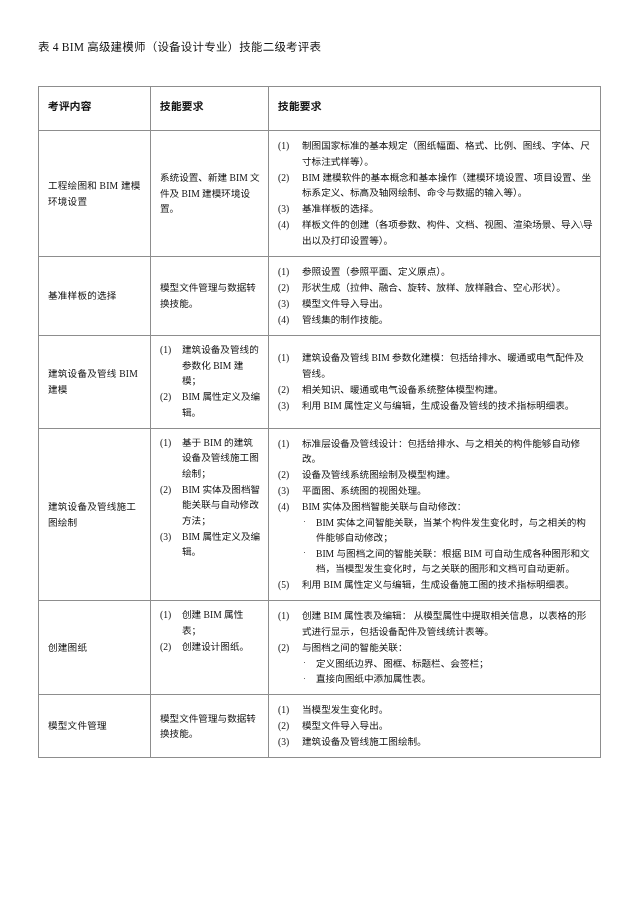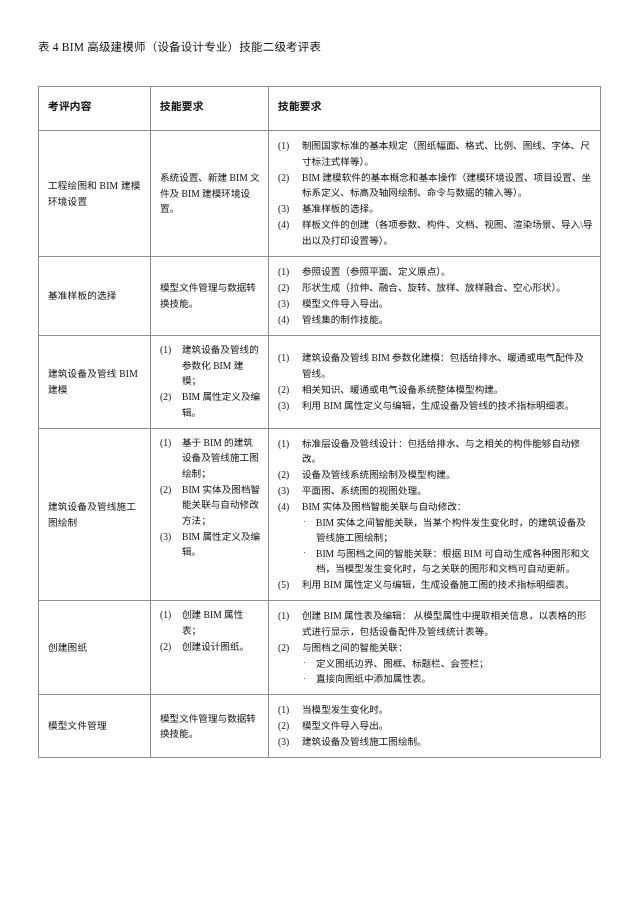--- a/index.html
+++ b/index.html
@@ -191,21 +191,21 @@
                 <li><span class="marker">(2)</span><span>BIM 实体及图档智能关联与自动修改方法；</span></li>
                 <li><span class="marker">(3)</span><span>BIM 属性定义及编辑。</span></li>
               </ol>
             </td>
             <td class="knowledge">
               <ol class="num">
                 <li><span class="marker">(1)</span><span>标准层设备及管线设计：包括给排水、与之相关的构件能够自动修改。</span></li>
                 <li><span class="marker">(2)</span><span>设备及管线系统图绘制及模型构建。</span></li>
                 <li><span class="marker">(3)</span><span>平面图、系统图的视图处理。</span></li>
                 <li><span class="marker">(4)</span><span>BIM 实体及图档智能关联与自动修改：</span><ul class="dots">
-                    <li><span class="dot">·</span><span>BIM 实体之间智能关联，当某个构件发生变化时，的建筑设备及管线施工图绘制；</span></li>
+                    <li><span class="dot">·</span><span>BIM 实体之间智能关联，当某个构件发生变化时，与之相关的构件能够自动修改；</span></li>
                     <li><span class="dot">·</span><span>BIM 与图档之间的智能关联：根据 BIM 可自动生成各种图形和文档，当模型发生变化时，与之关联的图形和文档可自动更新。</span></li>
                   </ul></li>
                 <li><span class="marker">(5)</span><span>利用 BIM 属性定义与编辑，生成设备施工图的技术指标明细表。</span></li>
               </ol>
             </td>
           </tr>
           <tr>
             <td class="content">创建图纸</td>
             <td class="skill toplist">
               <ol class="num tight">

